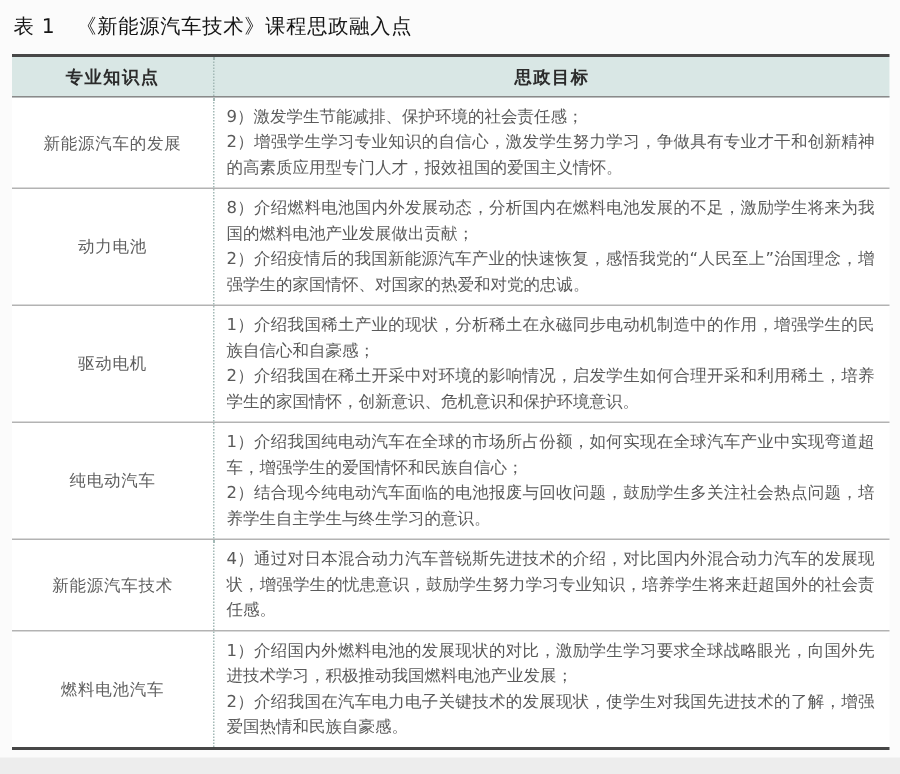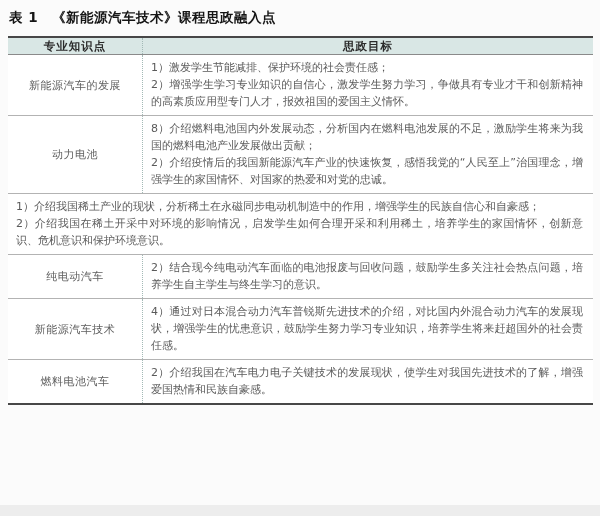--- a/index.html
+++ b/index.html
@@ -15,36 +15,36 @@
   *{margin:0;padding:0;box-sizing:border-box;}
   html,body{width:600px;height:516px;overflow:hidden;}
   body{
     background:var(--page-bg);
     font-family:"DejaVu Sans","Liberation Sans",sans-serif;
   }
   .page{width:600px;height:516px;position:relative;}
   .caption{
     padding:9px 8px 9px 9px;
     font-size:13.5px;
-    font-weight:bold;
+    font-weight:normal;
     color:#151515;
     letter-spacing:0.5px;
     border-radius:11px;
   }
   .table{
     margin:0 7px 0 8px;
     border-top:2.5px solid var(--rule-dark);
     border-bottom:2.5px solid var(--rule-dark);
     background:#ffffff;
   }
   .thead{
     display:flex;
     background:var(--header-bg);
     border-bottom:1.5px solid var(--rule-mid);
-    height:17px;
+    height:27px;
     align-items:stretch;
   }
   .th{
     display:flex;align-items:center;justify-content:center;
     font-size:11.5px;font-weight:bold;color:var(--text-head);
     letter-spacing:1px;
   }
   .col-left{
     width:135px;flex:0 0 135px;
     border-right:1px dotted var(--divider-dot);
@@ -84,57 +84,60 @@
   <div class="table">
 
     <div class="thead">
       <div class="th col-left">专业知识点</div>
       <div class="th col-right">思政目标</div>
     </div>
 
     <div class="tr">
       <div class="td-kp col-left">新能源汽车的发展</div>
       <div class="td-goals col-right">
-        <p>1）激发学生节能减排、保护环境的社会责任感；</p>
+        <p>9）激发学生节能减排、保护环境的社会责任感；</p>
         <p>2）增强学生学习专业知识的自信心，激发学生努力学习，争做具有专业才干和创新精神的高素质应用型专门人才，报效祖国的爱国主义情怀。</p>
       </div>
     </div>
 
     <div class="tr">
       <div class="td-kp col-left">动力电池</div>
       <div class="td-goals col-right">
         <p>8）介绍燃料电池国内外发展动态，分析国内在燃料电池发展的不足，激励学生将来为我国的燃料电池产业发展做出贡献；</p>
         <p>2）介绍疫情后的我国新能源汽车产业的快速恢复，感悟我党的“人民至上”治国理念，增强学生的家国情怀、对国家的热爱和对党的忠诚。</p>
       </div>
     </div>
 
     <div class="tr">
+      <div class="td-kp col-left">驱动电机</div>
       <div class="td-goals col-right">
         <p>1）介绍我国稀土产业的现状，分析稀土在永磁同步电动机制造中的作用，增强学生的民族自信心和自豪感；</p>
         <p>2）介绍我国在稀土开采中对环境的影响情况，启发学生如何合理开采和利用稀土，培养学生的家国情怀，创新意识、危机意识和保护环境意识。</p>
       </div>
     </div>
 
     <div class="tr">
       <div class="td-kp col-left">纯电动汽车</div>
       <div class="td-goals col-right">
+        <p>1）介绍我国纯电动汽车在全球的市场所占份额，如何实现在全球汽车产业中实现弯道超车，增强学生的爱国情怀和民族自信心；</p>
         <p>2）结合现今纯电动汽车面临的电池报废与回收问题，鼓励学生多关注社会热点问题，培养学生自主学生与终生学习的意识。</p>
       </div>
     </div>
 
     <div class="tr">
       <div class="td-kp col-left">新能源汽车技术</div>
       <div class="td-goals col-right">
         <p>4）通过对日本混合动力汽车普锐斯先进技术的介绍，对比国内外混合动力汽车的发展现状，增强学生的忧患意识，鼓励学生努力学习专业知识，培养学生将来赶超国外的社会责任感。</p>
       </div>
     </div>
 
     <div class="tr">
       <div class="td-kp col-left">燃料电池汽车</div>
       <div class="td-goals col-right">
+        <p>1）介绍国内外燃料电池的发展现状的对比，激励学生学习要求全球战略眼光，向国外先进技术学习，积极推动我国燃料电池产业发展；</p>
         <p>2）介绍我国在汽车电力电子关键技术的发展现状，使学生对我国先进技术的了解，增强爱国热情和民族自豪感。</p>
       </div>
     </div>
 
   </div>
 
   <div class="bottom-strip"></div>
 </div>
 
 </body></html>

